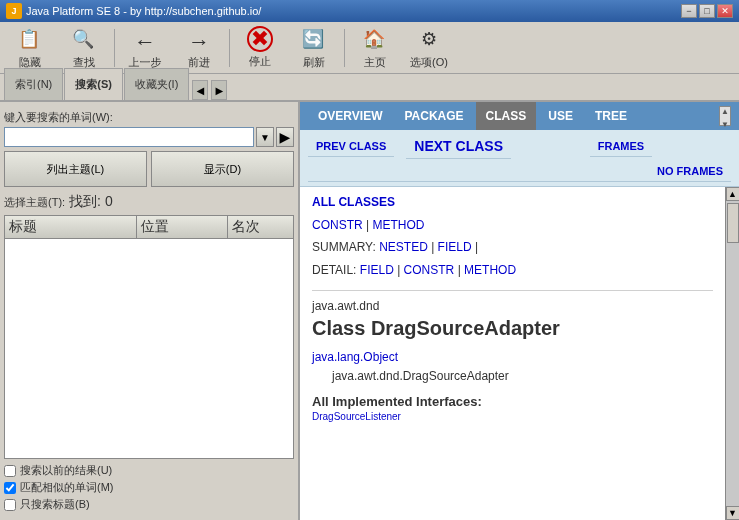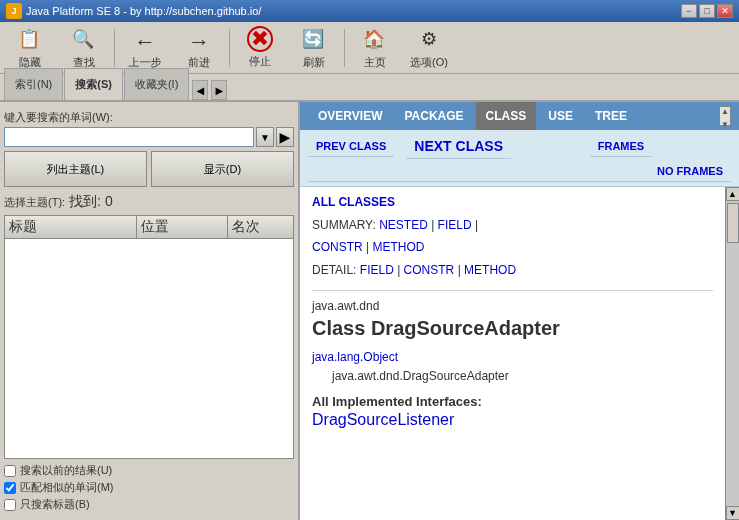--- a/index.html
+++ b/index.html
@@ -383,30 +383,30 @@
       <a class="content-nav" style="color:#0000cc; font-size:11px; font-weight:bold; text-decoration:none;">FRAMES</a>
       <br style="width:100%;">
       <span style="flex:1; width:100%; display:block;"></span>
       <a class="content-nav" style="color:#0000cc; font-size:11px; font-weight:bold; text-decoration:none; margin-left: auto; display:block; text-align:right; width:100%;">NO FRAMES</a>
     </div>
 
     <div style="display:flex; flex:1; overflow:hidden;">
       <div class="content-area">
         <a class="all-classes-link">ALL CLASSES</a>
         <div class="summary-line">
+          <a style="color:#0000cc; text-decoration:none;">CONSTR</a>
+          <span> | </span>
+          <a style="color:#0000cc; text-decoration:none;">METHOD</a>
+        </div>
+        <div class="summary-line">
           <span>SUMMARY: </span>
           <a style="color:#0000cc; text-decoration:none;">NESTED</a>
           <span> | </span>
           <a style="color:#0000cc; text-decoration:none;">FIELD</a>
           <span> |</span>
-        </div>
-        <div class="summary-line">
-          <a style="color:#0000cc; text-decoration:none;">CONSTR</a>
-          <span> | </span>
-          <a style="color:#0000cc; text-decoration:none;">METHOD</a>
         </div>
         <div class="summary-line" style="margin-top:2px;">
           <span>DETAIL: </span>
           <a style="color:#0000cc; text-decoration:none;">FIELD</a>
           <span> | </span>
           <a style="color:#0000cc; text-decoration:none;">CONSTR</a>
           <span> | </span>
           <a style="color:#0000cc; text-decoration:none;">METHOD</a>
         </div>
 
@@ -415,21 +415,21 @@
         <div class="package-name">java.awt.dnd</div>
         <div class="class-title">Class DragSourceAdapter</div>
 
         <div class="inheritance">
           <a style="color:#0000cc; text-decoration:none;">java.lang.Object</a>
           <br>
           <span class="indented">java.awt.dnd.DragSourceAdapter</span>
         </div>
 
         <div class="implemented-title">All Implemented Interfaces:</div>
-        <a style="color:#0000cc; text-decoration:none; font-size:16px; display:block;">DragSourceListener</a>
+        <a style="color:#0000cc; text-decoration:none; font-size:10px; display:block;">DragSourceListener</a>
       </div>
       <div class="right-scrollbar">
         <div class="scroll-arrow">▲</div>
         <div class="scroll-thumb"></div>
         <div class="scroll-arrow" style="margin-top:auto;">▼</div>
       </div>
     </div>
   </div>
 </div>
 

